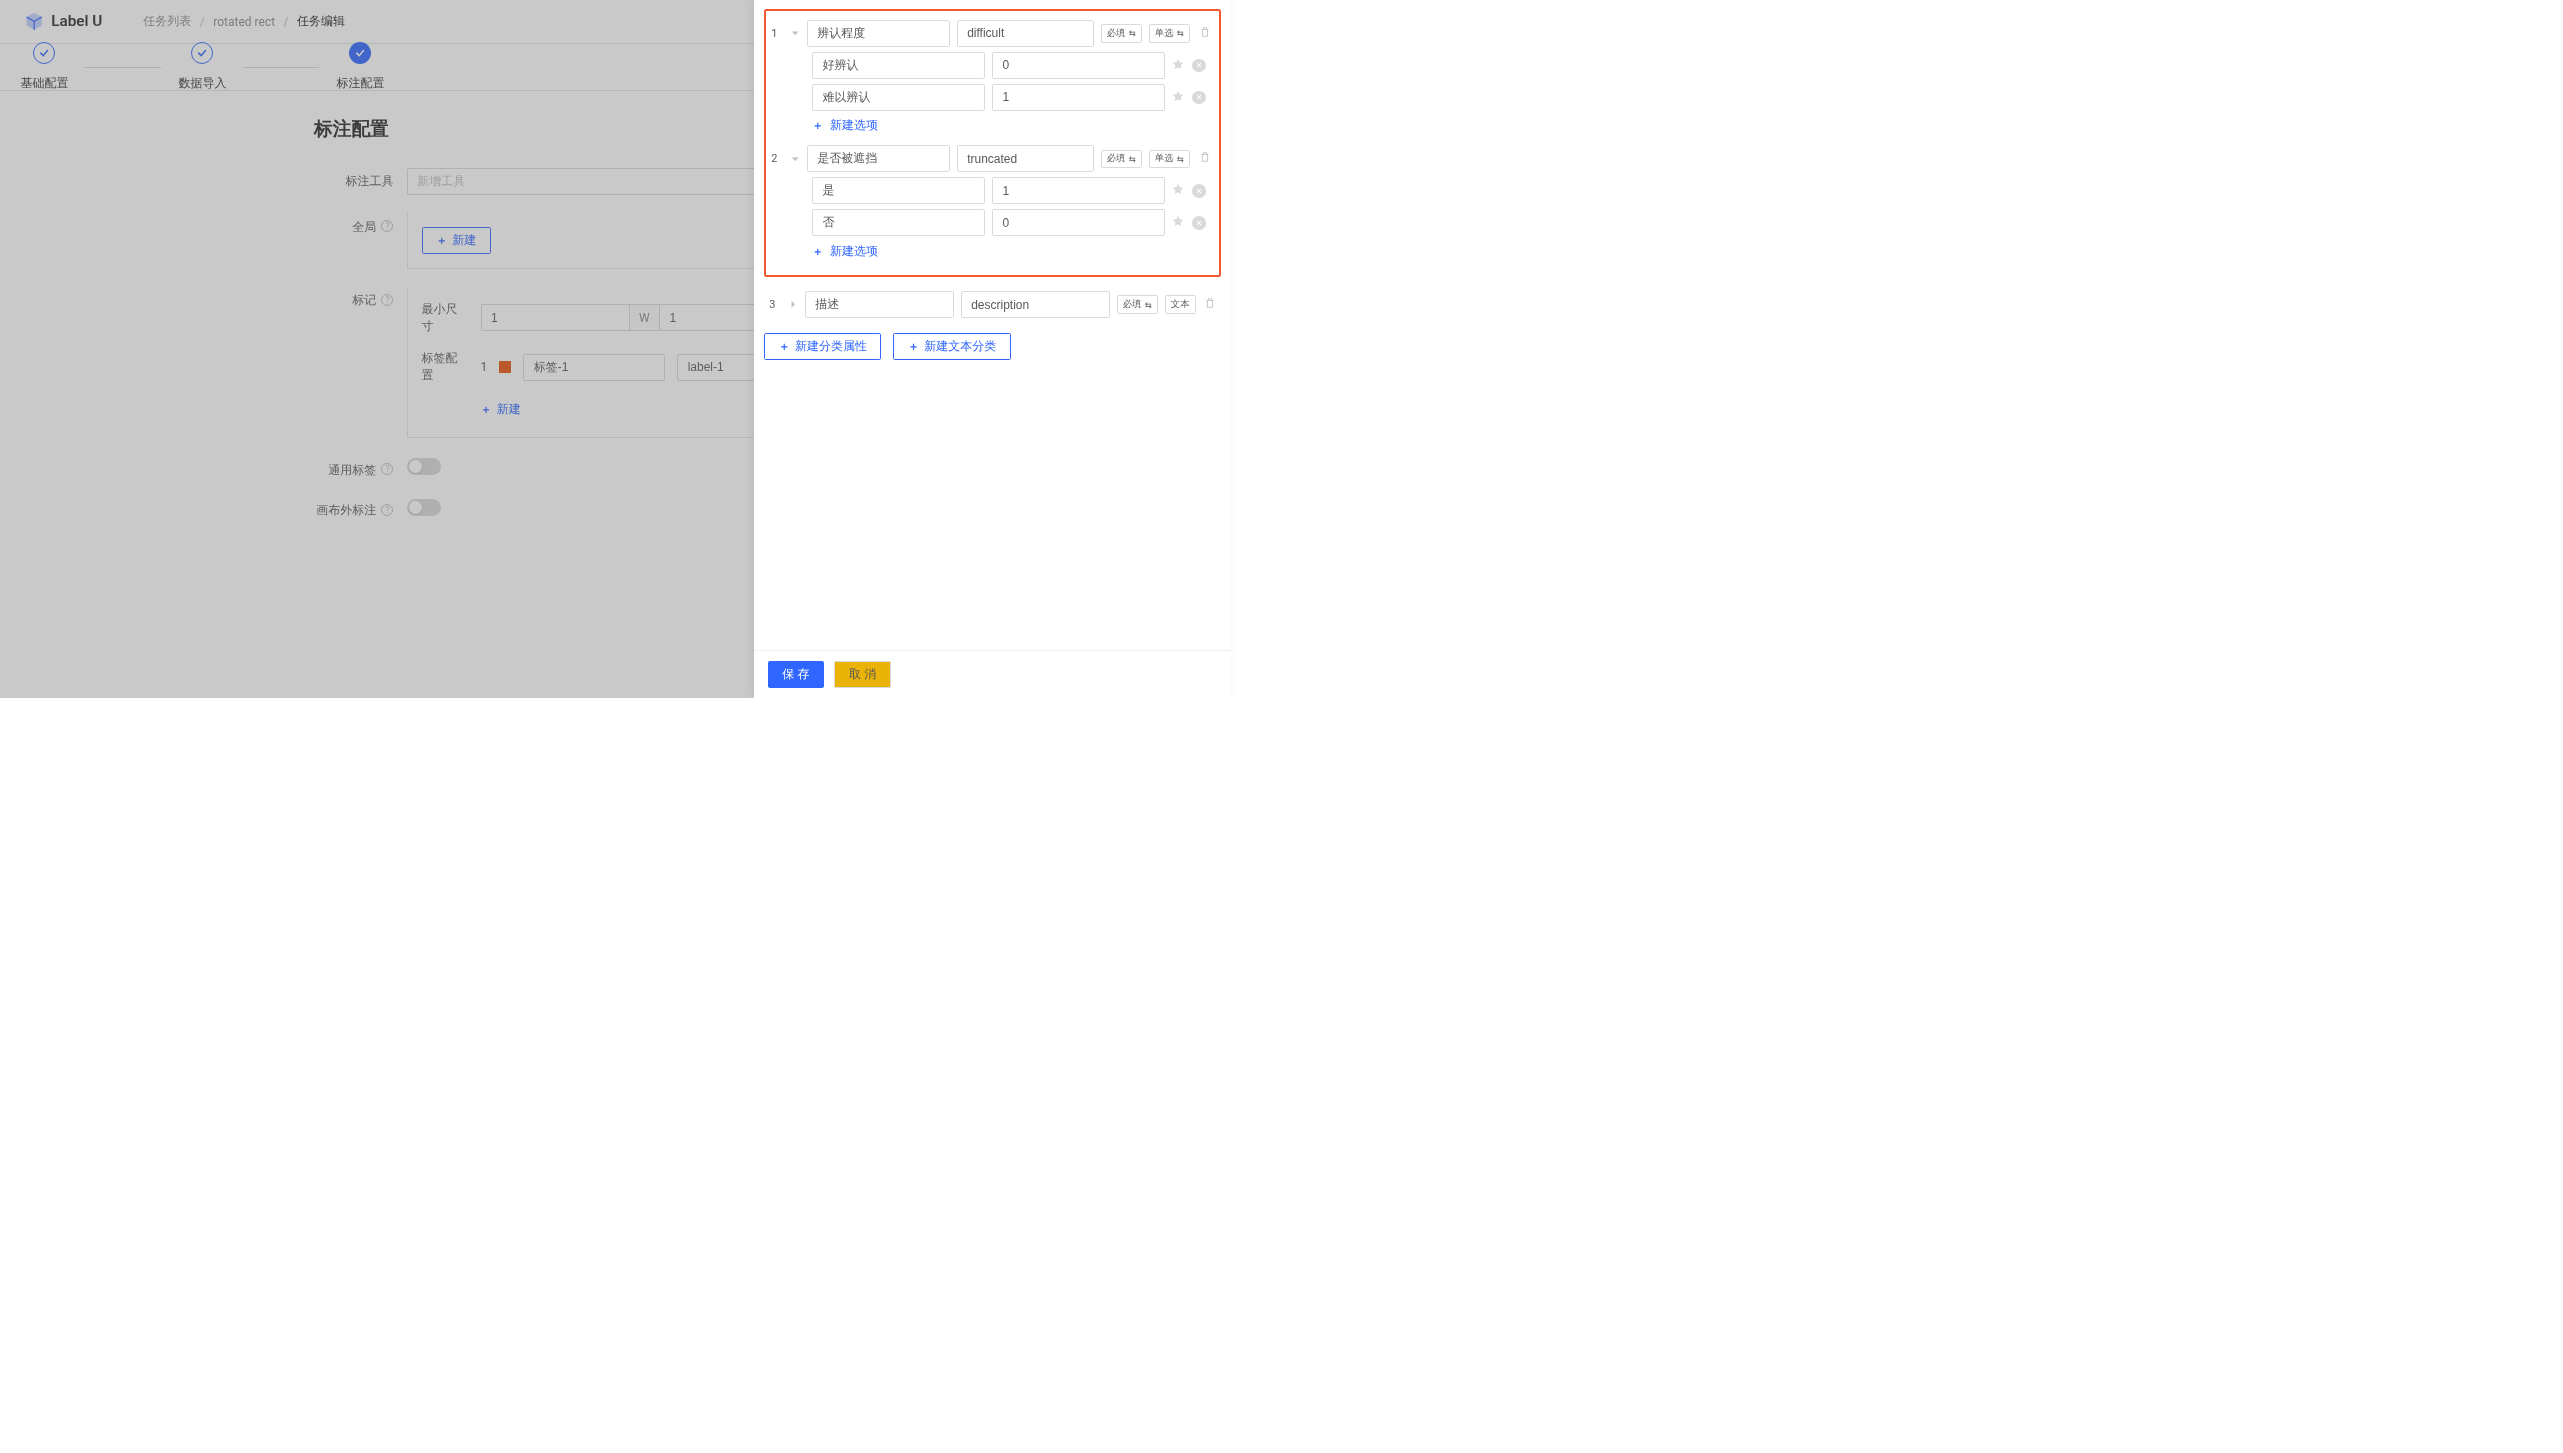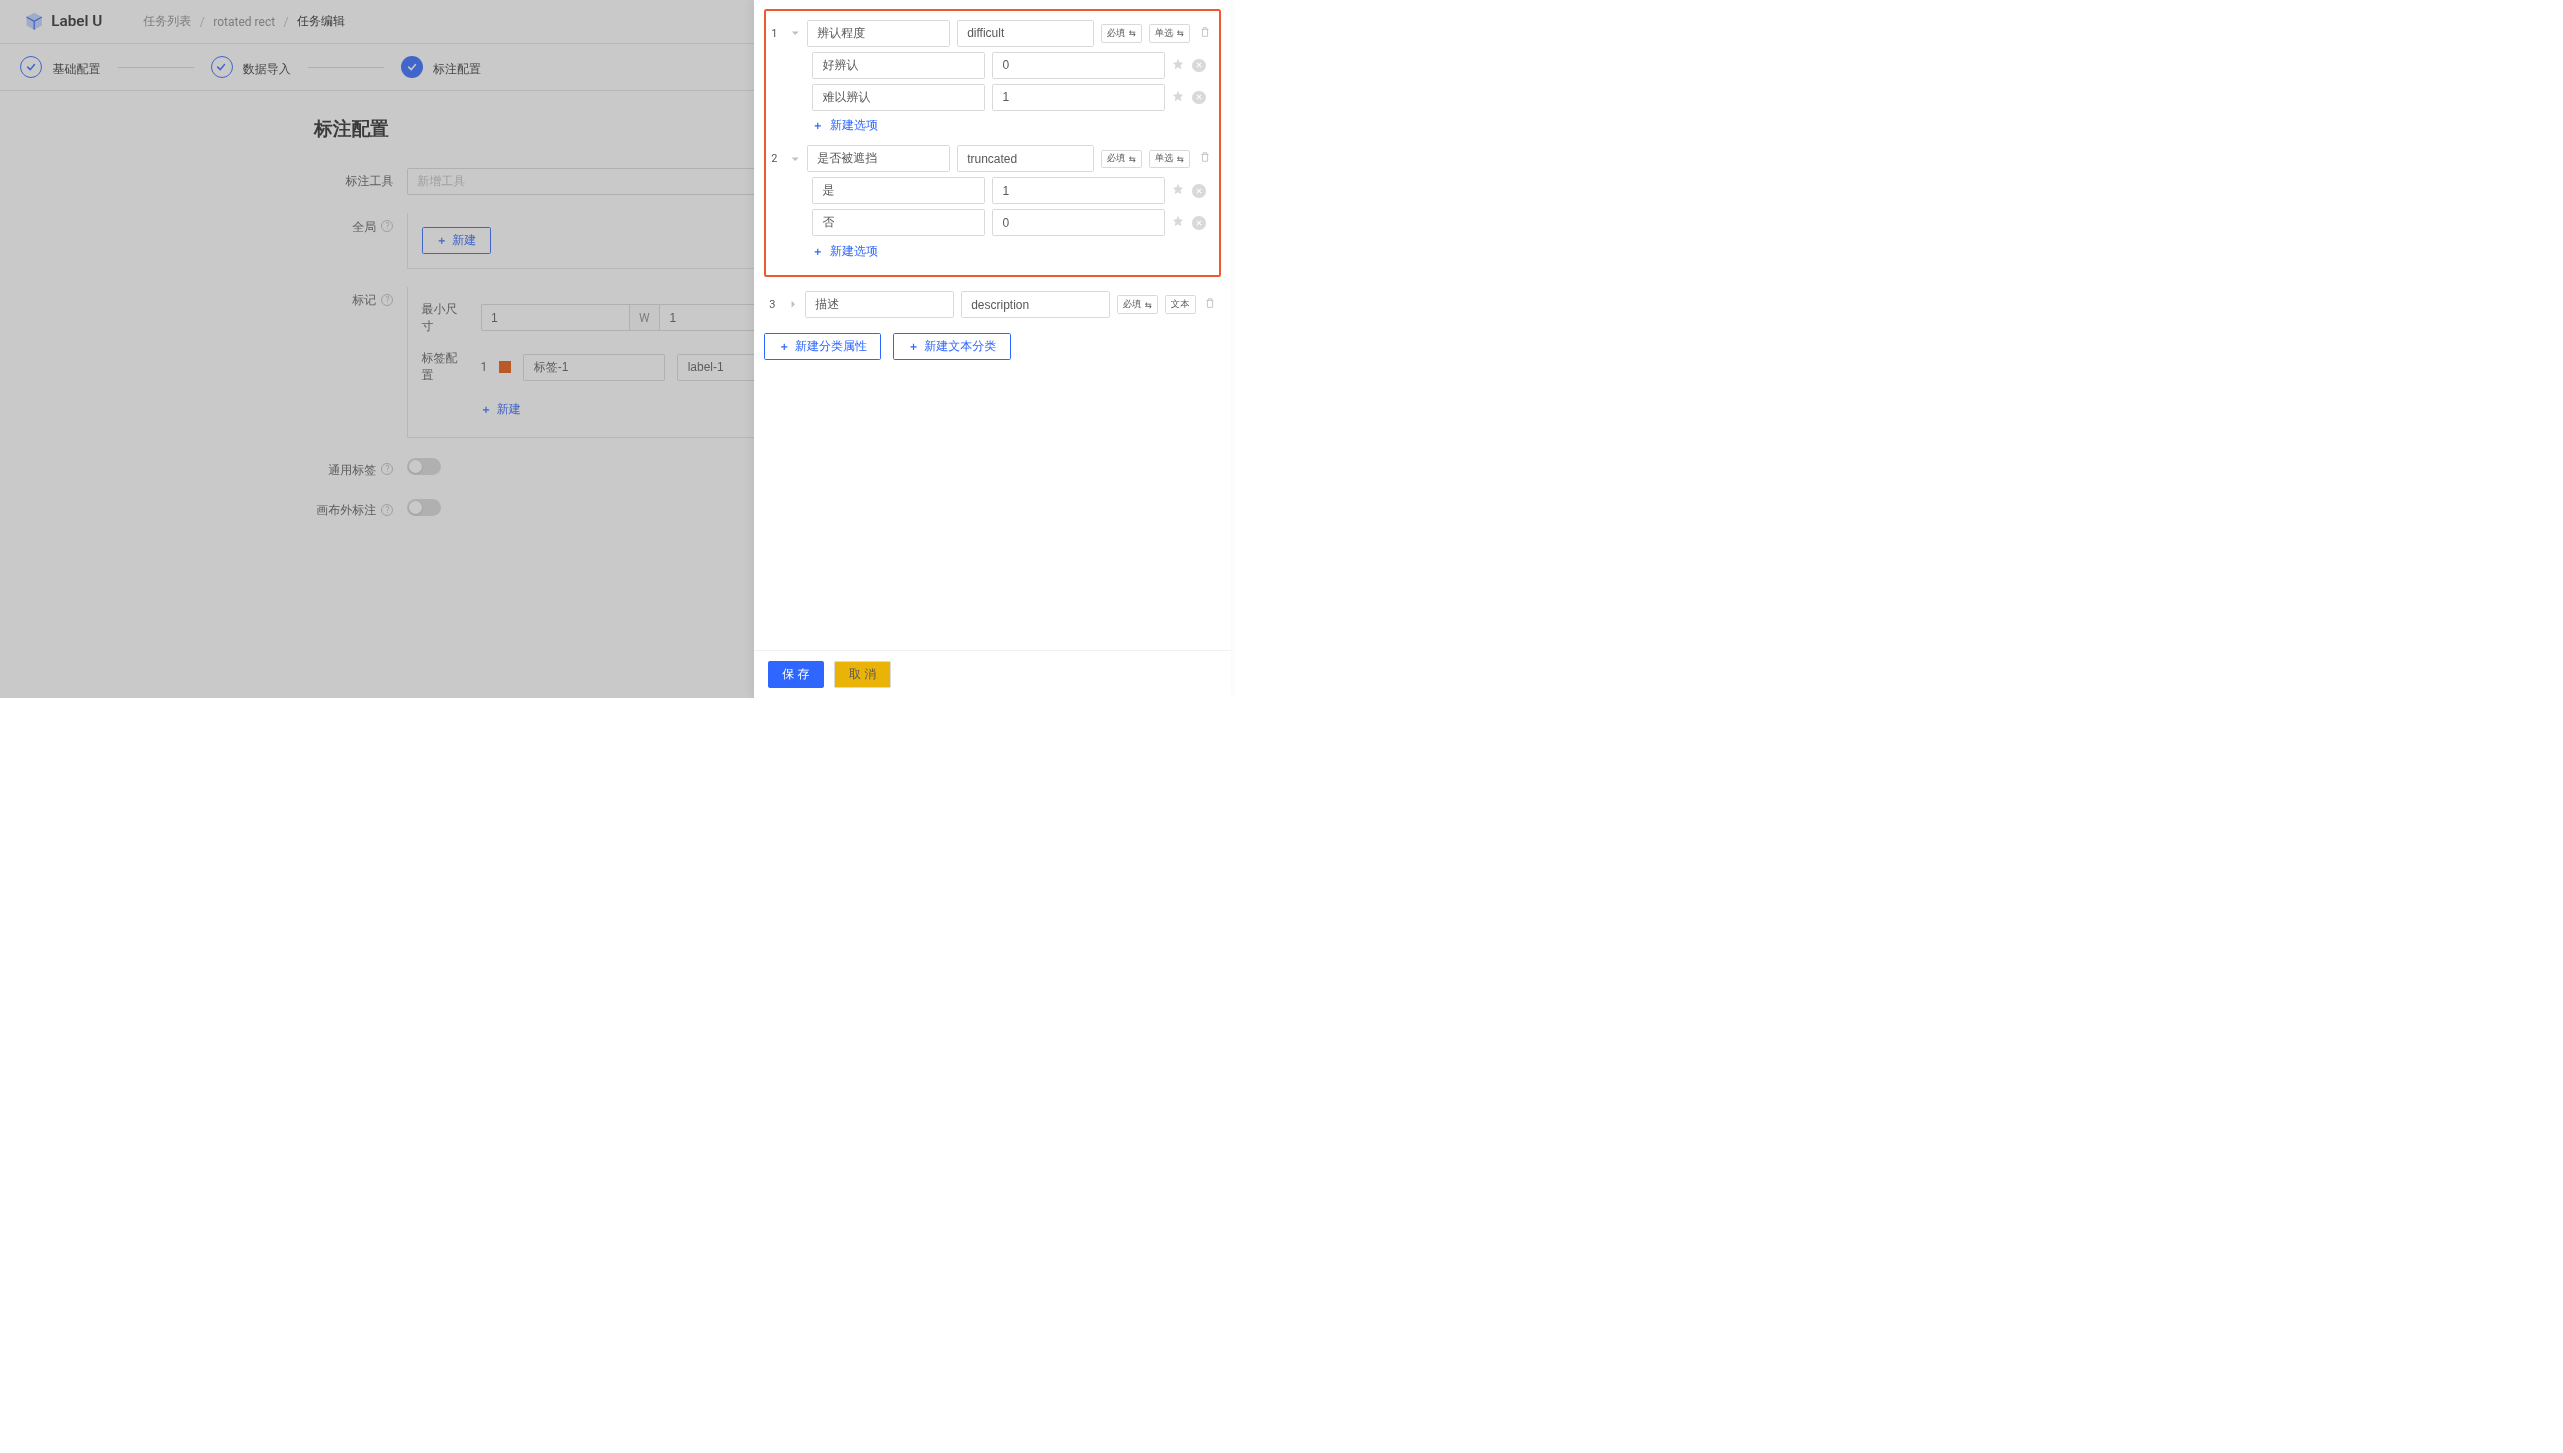--- a/index.html
+++ b/index.html
@@ -52,22 +52,23 @@
     .steps {
       height: 47px;
       display: flex;
       align-items: center;
       padding: 0 20.4px;
       gap: 17px;
       border-bottom: 0.8px solid #e5e5e5;
     }
     .step {
       display: flex;
-      align-items: flex-end;
+      align-items: center;
       gap: 10.2px;
+      flex-direction: column;
     }
     .step-icon {
       width: 22px;
       height: 22px;
       border-radius: 50%;
       display: flex;
       align-items: center;
       justify-content: center;
       flex-shrink: 0;
     }

